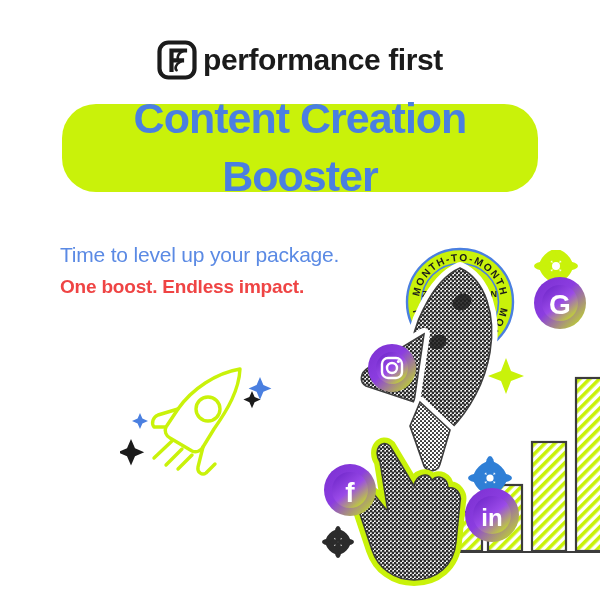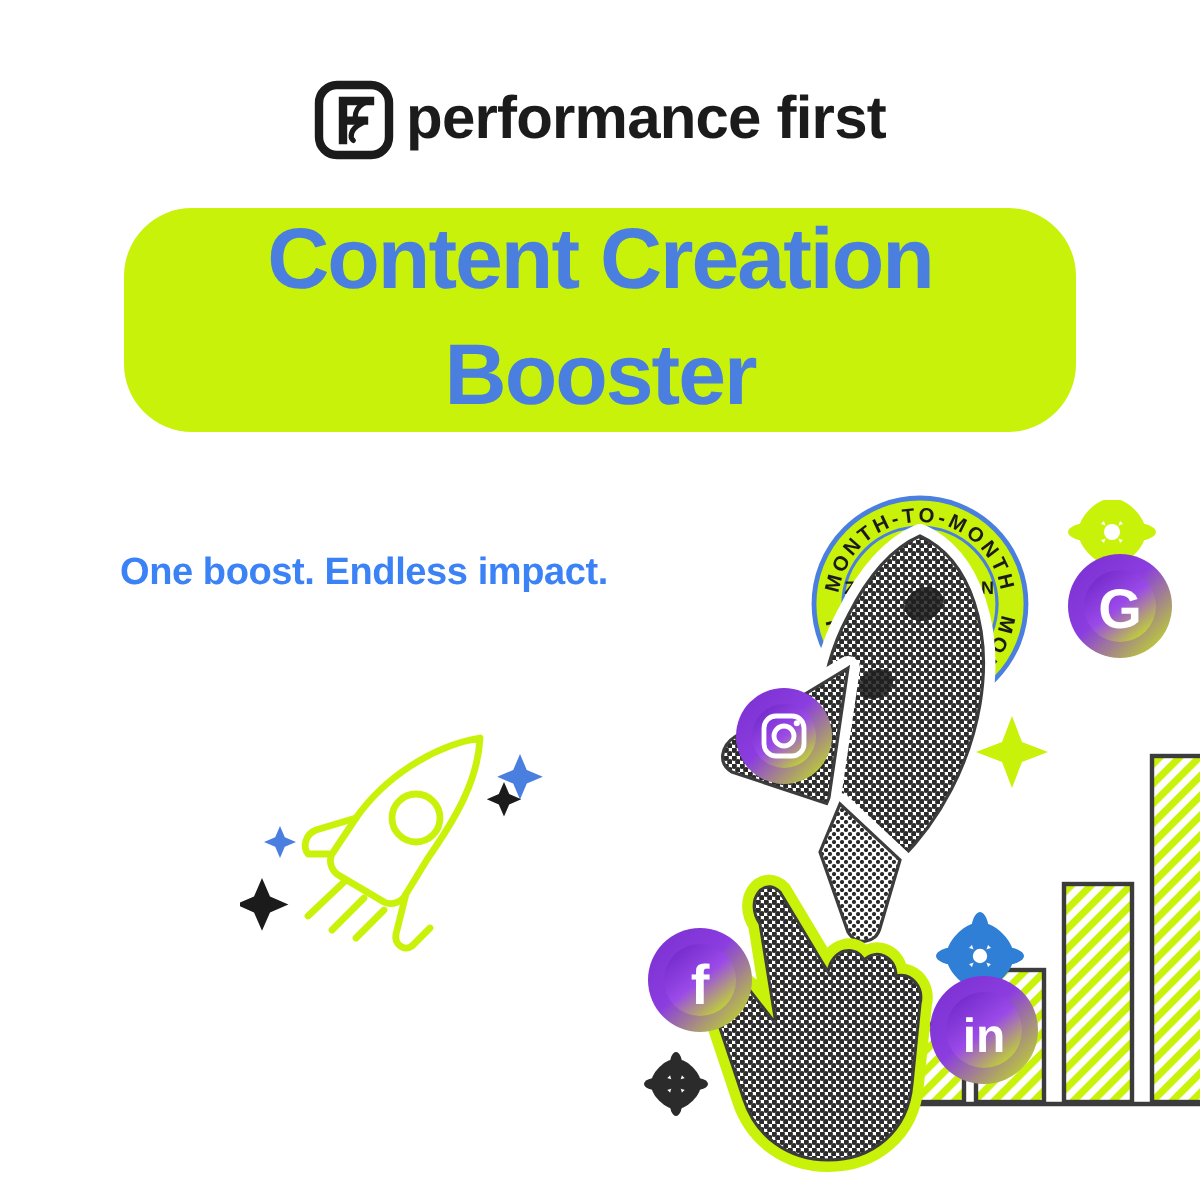--- a/index.html
+++ b/index.html
@@ -17,40 +17,40 @@
     display:flex;align-items:center;justify-content:center;gap:6px;
   }
   .logo-mark{width:40px;height:40px;display:block;}
   .logo-text{
     font-size:30px;font-weight:700;color:#1b1b1b;letter-spacing:-0.4px;
     font-family:"Liberation Sans", sans-serif;line-height:1;
   }
 
   
   .headline-chip{
-    position:absolute;left:62px;top:104px;width:476px;height:112px;
+    position:absolute;left:62px;top:104px;width:476px;height:88px;
     background:#c9f20a;border-radius:34px;
     display:flex;flex-direction:column;align-items:center;justify-content:center;
   }
   .headline-l1,.headline-l2{
     color:#4a7fe0;font-weight:700;letter-spacing:-1px;line-height:1.02;
     font-family:"Liberation Sans", sans-serif;
   }
   .headline-l1{font-size:43px;}
   .headline-l2{font-size:43px;margin-top:14px;}
 
   
   .sub1{
     position:absolute;left:60px;top:243px;
     font-size:21px;color:#5b8ae4;font-weight:400;letter-spacing:-0.2px;
     font-family:"Liberation Sans", sans-serif;
   }
   .sub2{
     position:absolute;left:60px;top:276px;
-    font-size:19px;color:#3b82f6;font-weight:700;letter-spacing:-0.2px;
+    font-size:19px;color:#ef4444;font-weight:700;letter-spacing:-0.2px;
     font-family:"Liberation Sans", sans-serif;
   }
 
   
   .art{position:absolute;}
 
   .badge{left:404px;top:246px;width:112px;height:112px;}
   .rocket-illo{left:120px;top:355px;width:160px;height:125px;}
   .collage{left:310px;top:250px;width:290px;height:340px;}
 </style>
@@ -68,20 +68,21 @@
       </svg>
     </span>
     <span class="logo-text">performance first</span>
   </div>
 
   <div class="headline-chip">
     <div class="headline-l1">Content Creation</div>
     <div class="headline-l2">Booster</div>
   </div>
 
+  <div class="sub1">Time to level up your package.</div>
   <div class="sub2">One boost. Endless impact.</div>
 
   <div class="art badge">
     <svg viewBox="0 0 112 112" width="112" height="112" aria-hidden="true">
       <defs>
         <path id="ringTop" d="M 56,56 m -41,0 a 41,41 0 1,1 82,0" fill="none"></path>
         <path id="ringBot" d="M 56,56 m 41,0 a 41,41 0 1,1 -82,0" fill="none"></path>
       </defs>
       <circle cx="56" cy="56" r="53" fill="#c9f20a" stroke="#4a7fe0" stroke-width="2.4"></circle>
       <circle cx="56" cy="56" r="38.5" fill="none" stroke="#4a7fe0" stroke-width="1.6"></circle>

